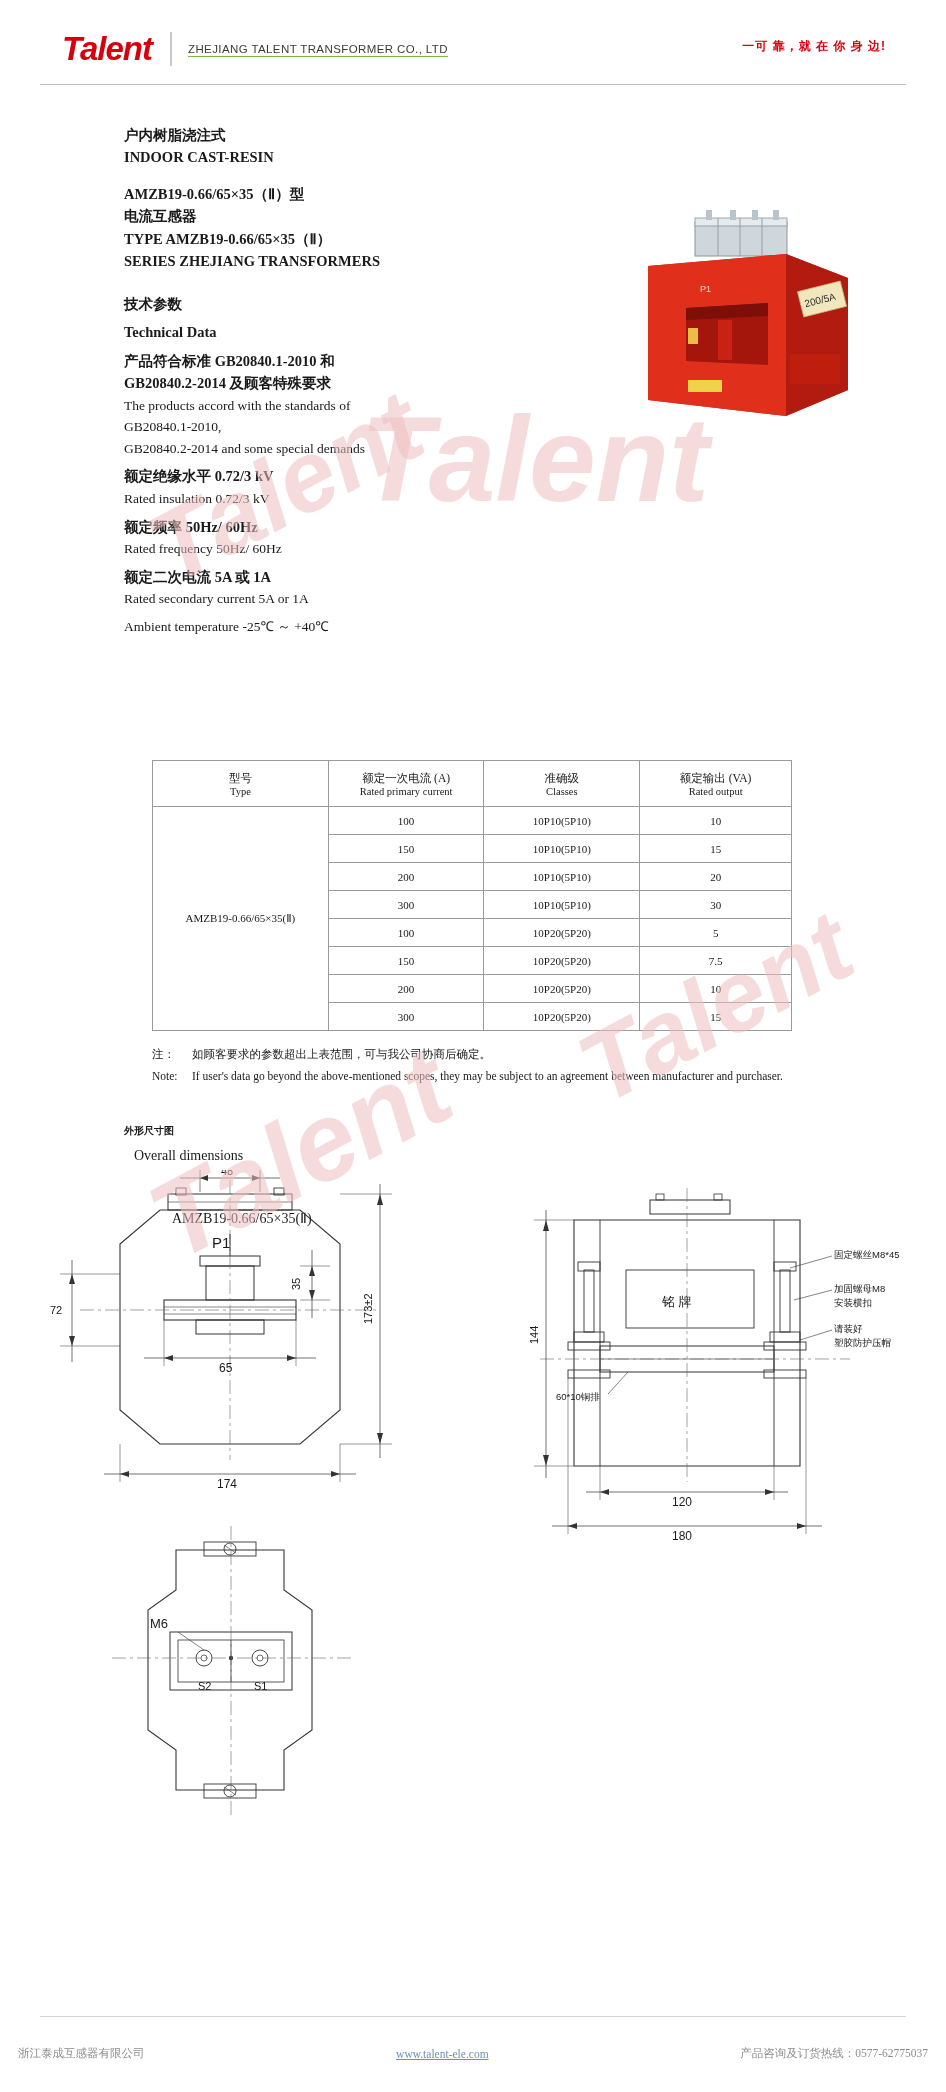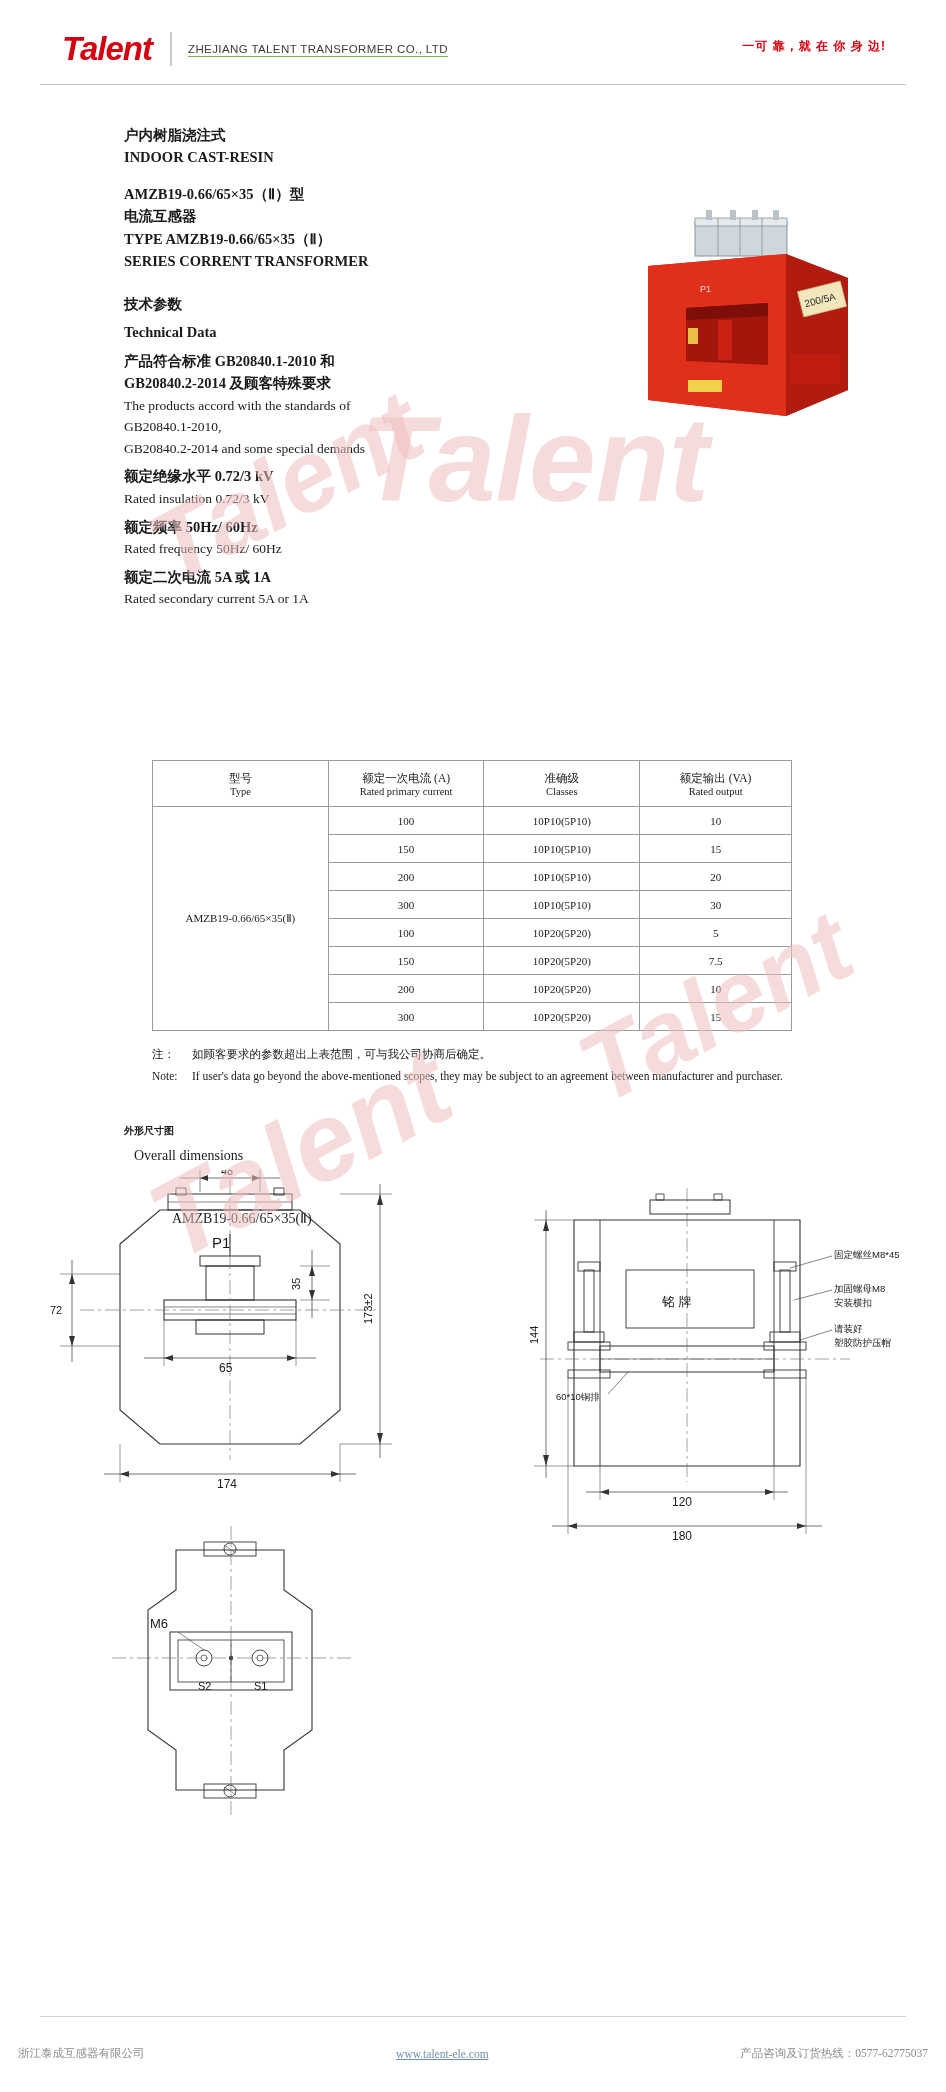--- a/index.html
+++ b/index.html
@@ -166,21 +166,21 @@
 
   <div class="content">
 
     <div class="txtcol">
       <div class="line-b">户内树脂浇注式</div>
       <div class="line-b">INDOOR CAST-RESIN</div>
       <div class="gap"></div>
       <div class="line-b">AMZB19-0.66/65×35（Ⅱ）型</div>
       <div class="line-b">电流互感器</div>
       <div class="line-b">TYPE   AMZB19-0.66/65×35（Ⅱ）</div>
-      <div class="line-b">SERIES CORRENT TRANSFORMER</div>
+      <div class="line-b">SERIES ZHEJIANG TRANSFORMERS</div>
 
       <div class="gap"></div>
       <div class="gap-s"></div>
       <div class="line-b">技术参数</div>
       <div class="gap-s"></div>
       <div class="line-b">Technical Data</div>
       <div class="gap-s"></div>
       <div class="line-b">产品符合标准 GB20840.1-2010 和</div>
       <div class="line-b">GB20840.2-2014 及顾客特殊要求</div>
       <div class="small">The products accord with the standards of</div>
@@ -189,20 +189,21 @@
       <div class="gap-s"></div>
       <div class="line-b">额定绝缘水平 0.72/3 kV</div>
       <div class="small">Rated insulation 0.72/3 kV</div>
       <div class="gap-s"></div>
       <div class="line-b">额定频率  50Hz/ 60Hz</div>
       <div class="small">Rated frequency   50Hz/ 60Hz</div>
       <div class="gap-s"></div>
       <div class="line-b">额定二次电流 5A 或 1A</div>
       <div class="small">Rated secondary current 5A or 1A</div>
       <div class="gap-s"></div>
+      <div class="small">Ambient temperature  -25℃ ～  +40℃</div>
     </div>
 
     <div class="prodimg">
       <svg width="300" height="230" viewBox="0 0 300 230">
 
         <g>
           <rect x="105" y="18" width="92" height="34" fill="#cfd7dc" stroke="#8a949b" stroke-width="1"></rect>
           <rect x="105" y="14" width="92" height="8" fill="#e4eaee" stroke="#8a949b" stroke-width="0.8"></rect>
           <line x1="128" y1="14" x2="128" y2="52" stroke="#93a0a7" stroke-width="1"></line>
           <line x1="150" y1="14" x2="150" y2="52" stroke="#93a0a7" stroke-width="1"></line>

